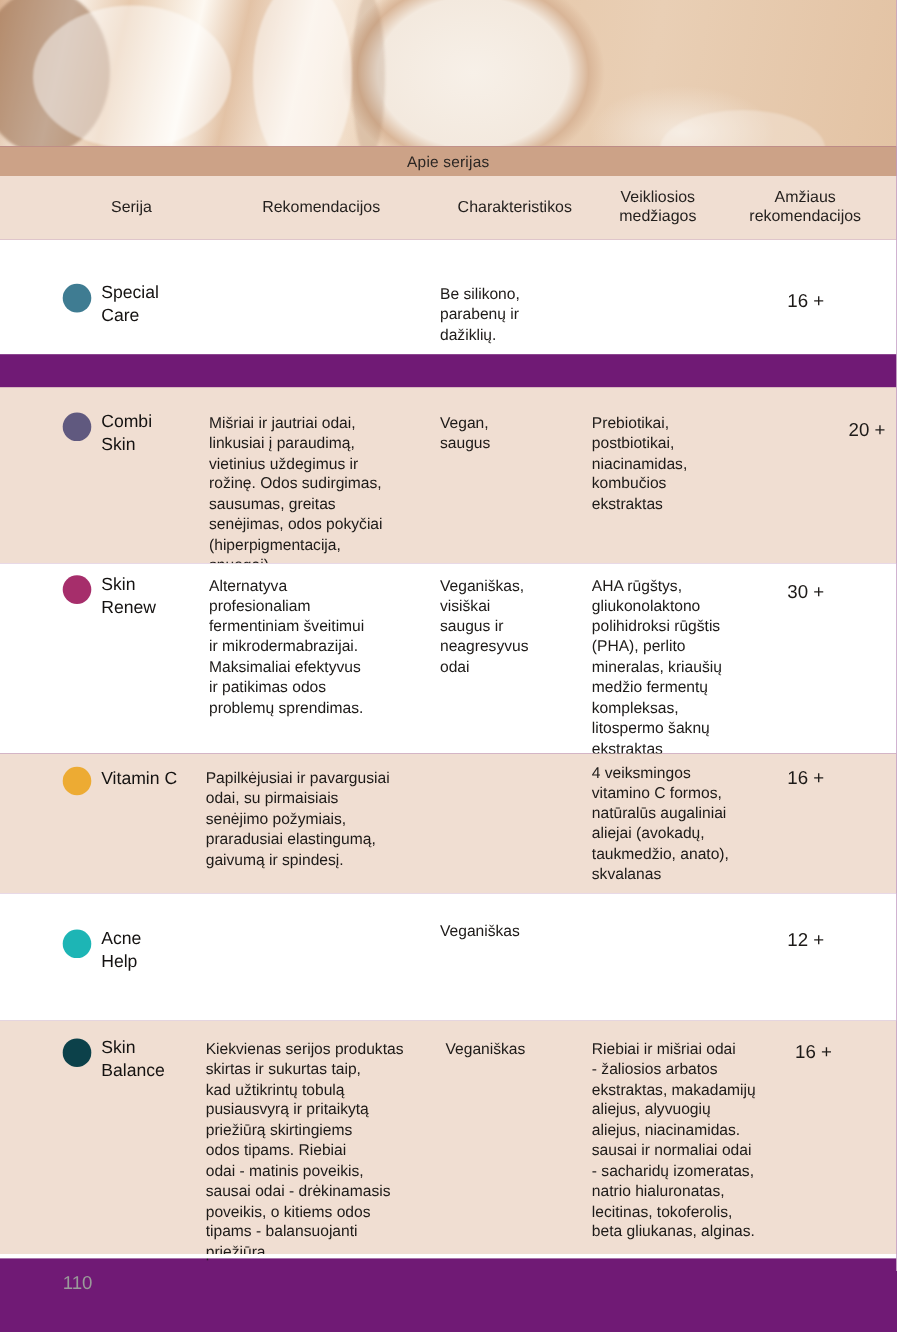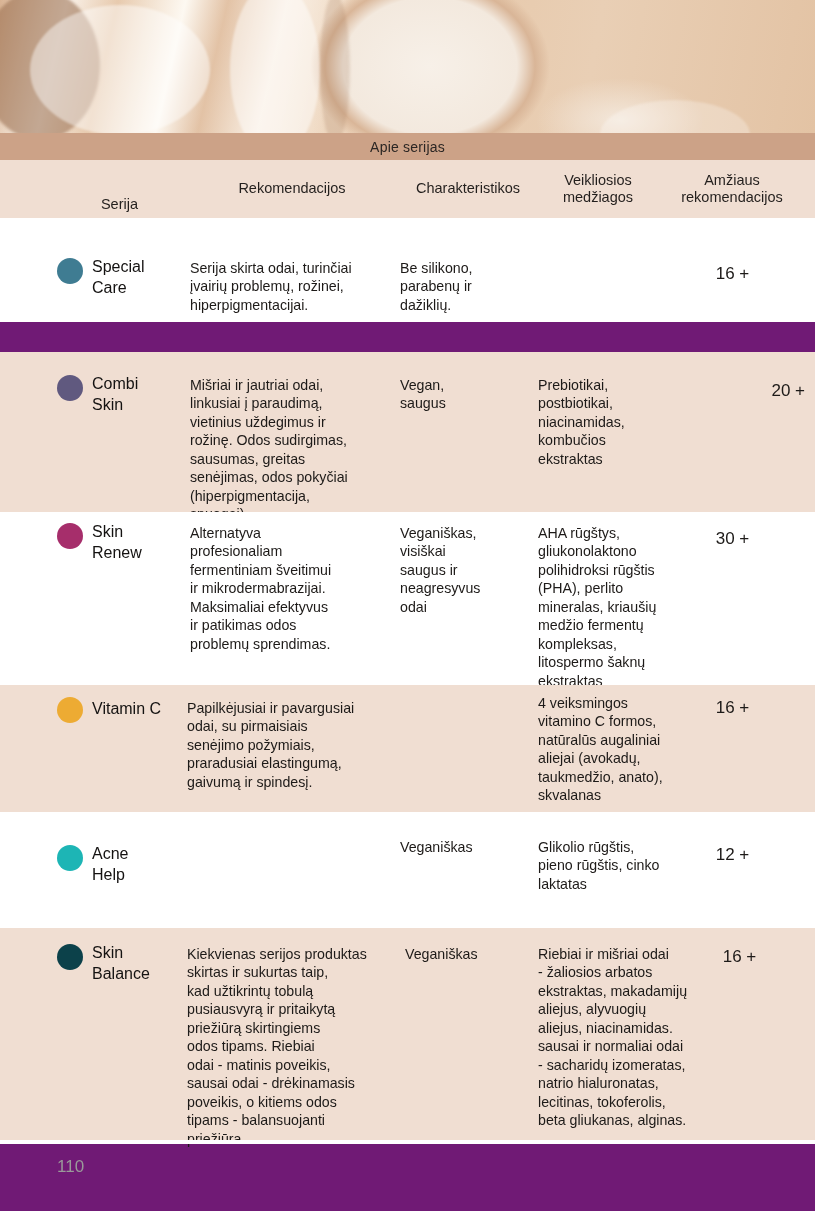--- a/index.html
+++ b/index.html
@@ -153,36 +153,33 @@
     <div class="hero-streak" style="left:230px; top:-18px; width:90px; height:175px;"></div>
     <div class="hero-dark" style="left:320px; top:-6px; width:30px; height:150px; opacity:.35;"></div>
     <div class="hero-streak" style="left:600px; top:100px; width:150px; height:70px; opacity:.6;"></div>
   </div>
 
   <div class="title-band">
     <span class="title-text">Apie serijas</span>
   </div>
 
   <div class="header-row">
-    <div class="header-cell" style="left:57px;  width:125px;margin-top:16px;">Serija</div>
+    <div class="header-cell" style="left:57px;  width:125px;">Serija</div>
     <div class="header-cell" style="left:186px; width:212px;">Rekomendacijos</div>
     <div class="header-cell" style="left:398px; width:140px;">Charakteristikos</div>
     <div class="header-cell" style="left:538px; width:120px;">Veikliosios
 medžiagos</div>
     <div class="header-cell" style="left:658px; width:148px;">Amžiaus
 rekomendacijos</div>
   </div>
 
   <div class="row plain" style="top:218px; height:104px;">
     <span class="dot" style="left: 57px; top: 40px; background: rgb(63, 124, 146);"></span>
     <div class="cell serija" style="left:92px;  top:38px;  width:92px;">Special
 Care</div>
-    <div class="cell rekomendacijos" style="left:190px; top:41px;  width:200px;">Serija skirta odai, turinčiai
-įvairių problemų, rožinei,
-hiperpigmentacijai.</div>
     <div class="cell charakteristikos" style="left:400px; top:41px;  width:130px;">Be silikono,
 parabenų ir
 dažiklių.</div>
     <div class="cell medziagos" style="left:538px; top:41px;  width:118px;"></div>
     <div class="cell age" style="left:660px; top:45px;  width:145px;">16 +</div>
   </div>
 
   <div class="row tinted" style="top:352px; height:160px;text-decoration:underline;">
     <span class="dot" style="left: 57px; top: 23px; background: rgb(96, 89, 127);"></span>
     <div class="cell serija" style="left:92px;  top:21px; width:92px;">Combi
@@ -249,23 +246,20 @@
 taukmedžio, anato),
 skvalanas</div>
     <div class="cell age" style="left:660px; top:12px; width:145px;">16 +</div>
   </div>
 
   <div class="row plain" style="top:812px; height:116px;">
     <span class="dot" style="left: 57px; top: 33px; background: rgb(29, 181, 181);"></span>
     <div class="cell serija" style="left:92px;  top:31px; width:92px;">Acne
 Help</div>
     <div class="cell charakteristikos" style="left:400px; top:26px; width:130px;">Veganiškas</div>
-    <div class="cell medziagos" style="left:538px; top:26px; width:145px;">Glikolio rūgštis,
-pieno rūgštis, cinko
-laktatas</div>
     <div class="cell age" style="left:660px; top:32px; width:145px;">12 +</div>
   </div>
 
   <div class="row tinted" style="top:928px; height:212px;">
     <span class="dot" style="left: 57px; top: 16px; background: rgb(12, 65, 74);"></span>
     <div class="cell serija" style="left:92px;  top:14px; width:100px;">Skin
 Balance</div>
     <div class="cell rekomendacijos" style="left:187px; top:17px; width:232px;">Kiekvienas serijos produktas
 skirtas ir sukurtas taip,
 kad užtikrintų tobulą

